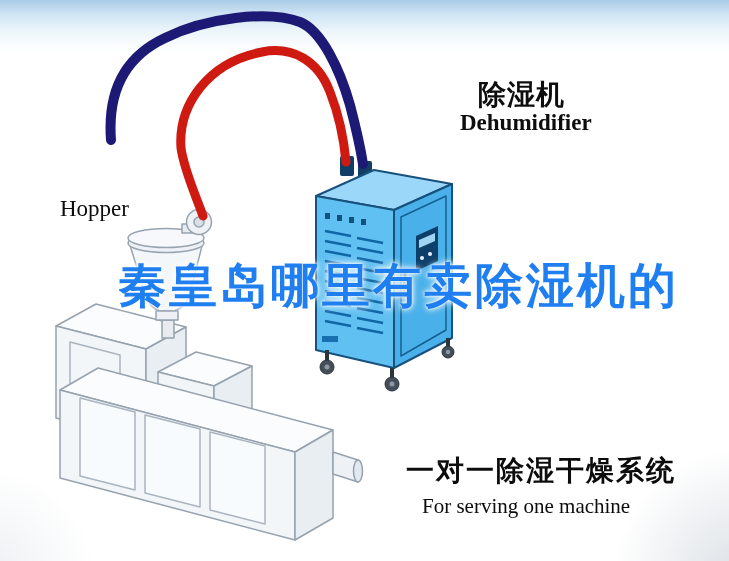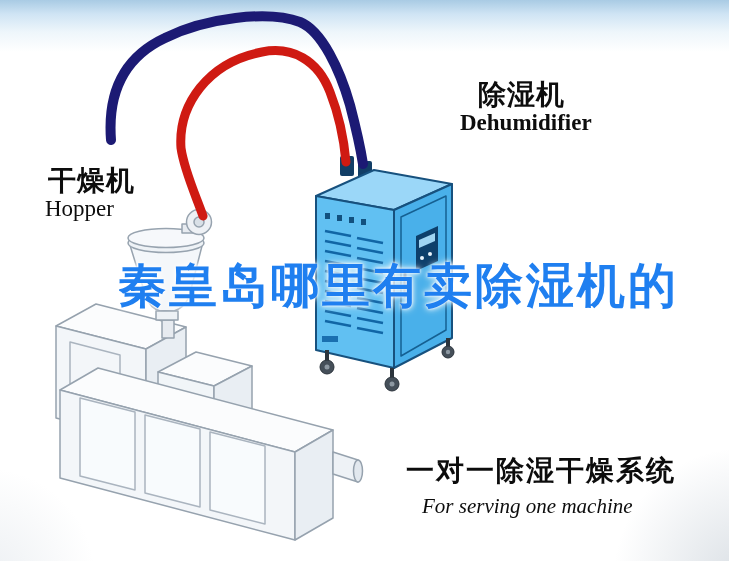--- a/index.html
+++ b/index.html
@@ -130,24 +130,23 @@
         <line x1="448" y1="338" x2="448" y2="347" stroke-width="4"></line>
         <circle cx="448" cy="352" r="6"></circle>
         <circle cx="448" cy="352" r="2.2" fill="#8d98a2" stroke="none"></circle>
       </g>
     </g>
 
     <path d="M111,140 C108,100 118,60 165,38 C205,18 268,10 300,22 C322,31 340,70 350,105 C356,128 360,145 363,164" fill="none" stroke="#1c1a74" stroke-width="10" stroke-linecap="round"></path>
     <path d="M203,216 C196,196 184,170 181,148 C178,105 208,62 262,52 C292,46 318,60 330,92 C339,115 344,140 346,162" fill="none" stroke="#cf1a12" stroke-width="9" stroke-linecap="round"></path>
   </svg>
 
-  <div class="label zh" style="left:48px;top:162px;">干燥机</div>
-  <div class="label en" style="left:45px;top:196px;">Hopper</div>
+  <div class="label en" style="left:60px;top:196px;">Hopper</div>
 
   <div class="label zh" style="left:478px;top:76px;">除湿机</div>
   <div class="label en" style="left:460px;top:110px;font-weight:bold;">Dehumidifier</div>
 
   <div class="watermark" style="left:118px;top:254px;">秦皇岛哪里有卖除湿机的</div>
 
   <div class="caption-zh" style="left:406px;top:452px;">一对一除湿干燥系统</div>
-  <div class="caption-en" style="left:422px;top:494px;font-style:italic;">For serving one machine</div>
+  <div class="caption-en" style="left:422px;top:494px;">For serving one machine</div>
 
 </div>
 
 </body></html>

